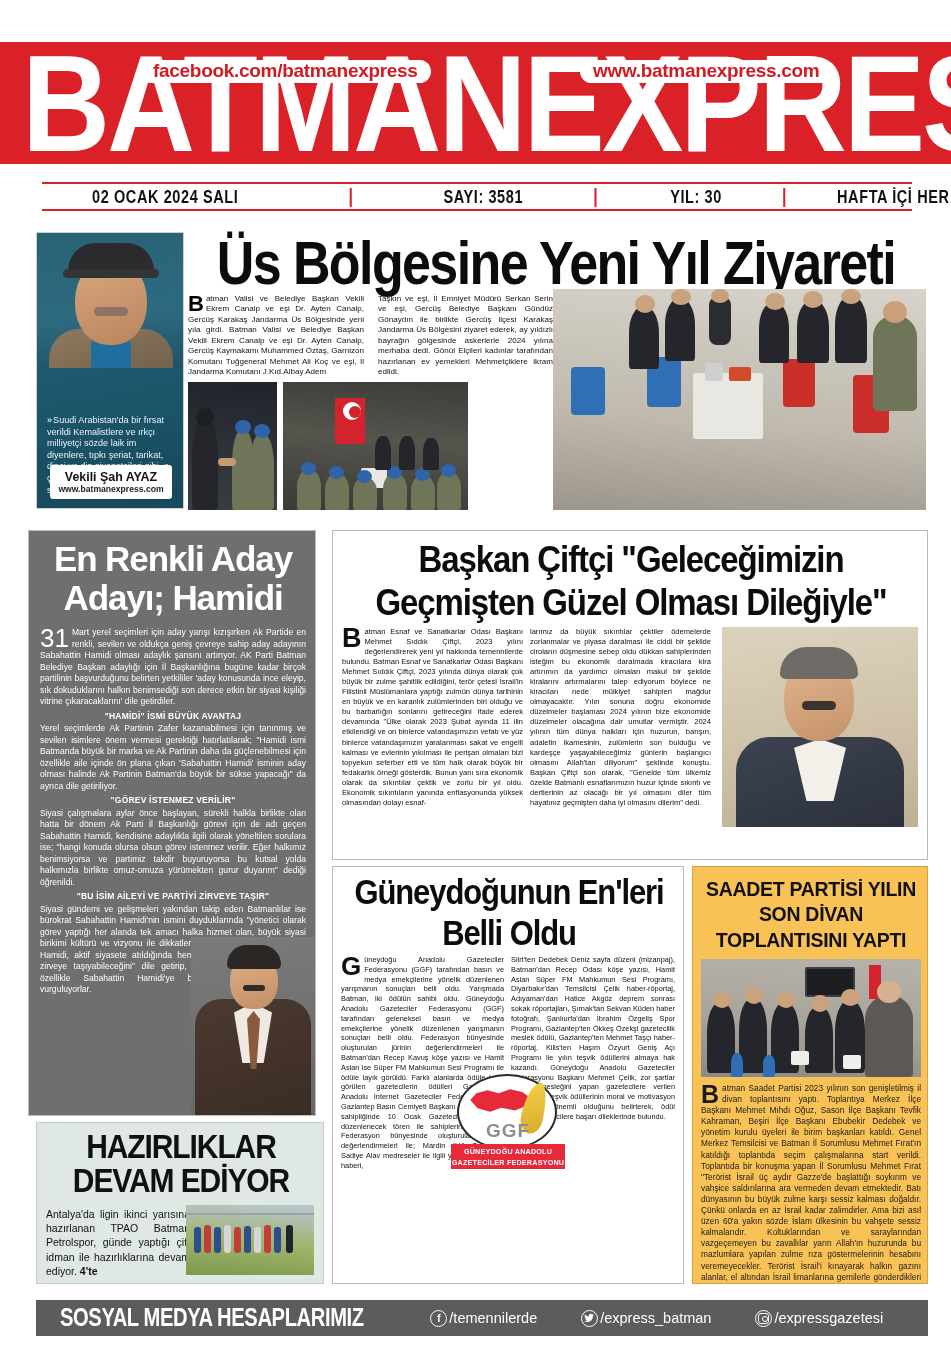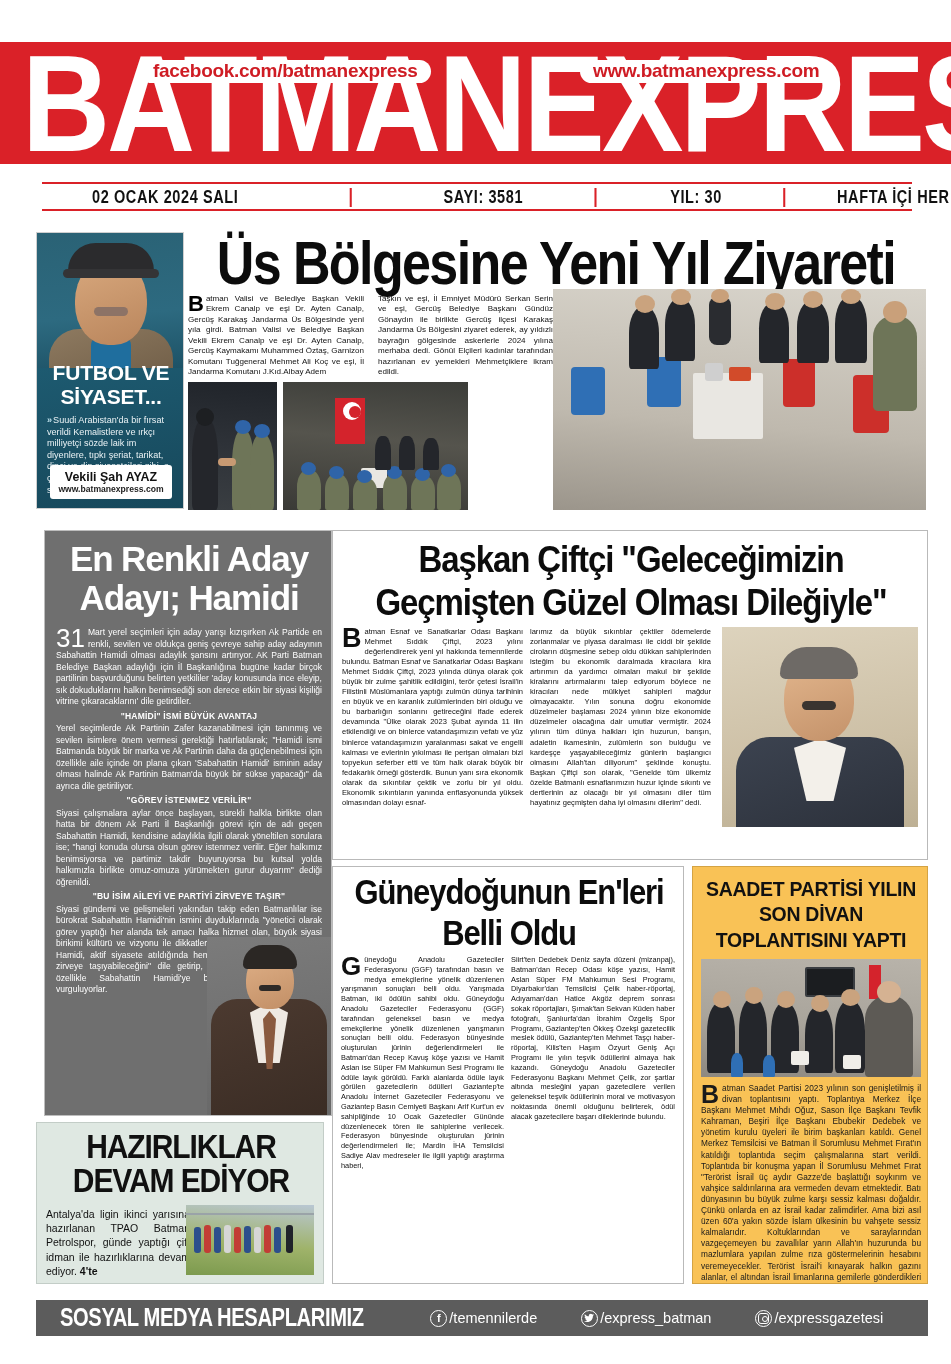--- a/index.html
+++ b/index.html
@@ -144,21 +144,21 @@
   .civ  { background: #24262b; }
   .civ-h{ background:#caa37e; border-radius:50%; }
   .chair-b { background:#2f6fb5; }
   .chair-r { background:#cc2f2a; }
   .tblc { background:#e9e7e2; }
   .flagT { background:#d4232c; }
   .tv { background:#1b1d20; border:2px solid #3a3d41; }
 
   
   .aday {
-    position: absolute; left: 44px; top: 530px; width: 288px; height: 586px;
+    position: absolute; left: 28px; top: 530px; width: 288px; height: 586px;
     background: #6f6f6f; border: 1px solid #bdbdbd; overflow:hidden;
   }
   .aday-head {
     position:absolute; left: 6px; top: 8px; width: 276px; text-align:center;
     font-size: 35px; line-height: 39px; font-weight: 700; color:#ffffff;
     letter-spacing:-1.1px;
   }
   .aday-body {
     position:absolute; left: 11px; top: 96px; width: 266px;
     font-size: 8.55px; line-height: 11.5px; color:#ffffff; text-align: justify;
@@ -340,21 +340,20 @@
 
   <div class="columnist">
     <div class="col-photo">
       <div class="cp-body"></div>
       <div class="cp-shirt"></div>
       <div class="cp-face"></div>
       <div class="cp-mous"></div>
       <div class="cp-hat"></div>
       <div class="cp-hatbrim"></div>
     </div>
-    <div class="col-title">FUTBOL VE SİYASET...</div>
     <div class="col-kicker"><span class="arrow">»</span><span>Suudi Arabistan'da bir fırsat verildi Kemalistlere ve ırkçı milliyetçi sözde laik im diyenlere, tıpkı şeriat, tarikat, dinci ve din siyasetçileri gibi, o çekilmez şovenliklerini sergilediler.</span></div>
     <div class="col-byline">
       <div class="nm">Vekili Şah AYAZ</div>
       <div class="wb">www.batmanexpress.com</div>
     </div>
   </div>
 
   <div class="lead-head">Üs Bölgesine Yeni Yıl Ziyareti</div>
   <div class="lead-cols">
     <div class="lead-col c-a"><span class="dropcap">B</span><span>atman Valisi ve Belediye Başkan Vekili Ekrem Canalp ve eşi Dr. Ayten Canalp, Gercüş Karakaş Jandarma Üs Bölgesinde yeni yıla girdi. Batman Valisi ve Belediye Başkan Vekili Ekrem Canalp ve eşi Dr. Ayten Canalp, Gercüş Kaymakamı Muhammed Öztaş, Garnizon Komutanı Tuğgeneral Mehmet Ali Koç ve eşi, İl Jandarma Komutanı J.Kıd.Albay Adem</span></div>
@@ -484,20 +483,30 @@
       <span>Hamit Aslan Süper FM Mahkumun Sesi Programı,</span>
       <span>Diyarbakır'dan Temsilcisi Çelik haber-röportaj,</span>
       <span>Adıyaman'dan Hatice Akgöz deprem sonrası sokak röportajları,</span>
       <span>Şırnak'tan Sekvan Küden haber fotoğrafı,</span>
       <span>Şanlıurfa'dan İbrahim Özgeliş Spor Programı,</span>
       <span>Gaziantep'ten Ökkeş Özekşi gazetecilik meslek ödülü,</span>
       <span>Gaziantep'ten Mehmet Taşçı haber-röportaj,</span>
       <span>Kilis'ten Haşım Özyurt Geniş Açı Programı ile yılın teşvik ödüllerini almaya hak kazandı.</span>
       <span>Güneydoğu Anadolu Gazeteciler Federasyonu Başkanı Mehmet Çelik, zor şartlar altında mesleğini yapan gazetecilere verilen geleneksel teşvik ödüllerinin moral ve motivasyon noktasında önemli olduğunu belirterek, ödül alacak gazetecilere başarı dileklerinde bulundu.</span>
     </div>
+    <div class="ggf-logo">
+      <div class="ggf-ring"></div>
+      <div class="ggf-map"></div>
+      <div class="ggf-feather"></div>
+      <div class="ggf-ggf">GGF</div>
+      <div class="ggf-band">
+        <div>GÜNEYDOĞU ANADOLU</div>
+        <div>GAZETECİLER FEDERASYONU</div>
+      </div>
+    </div>
   </div>
 
   <div class="saadet">
     <div class="saadet-head">SAADET PARTİSİ YILIN SON DİVAN TOPLANTISINI YAPTI</div>
     <div class="saadet-photo">
       <div class="ph ph-room"></div>
       <div class="fig tv" style="left:104px;top:8px;width:50px;height:30px;border-radius:2px;"></div>
       <div class="fig flagT" style="left:168px;top:6px;width:12px;height:34px;border-radius:0;"></div>
       <div class="fig civ" style="left:6px;top:44px;width:28px;height:70px;"></div>
       <div class="fig civ-h" style="left:12px;top:32px;width:18px;height:17px;"></div>

